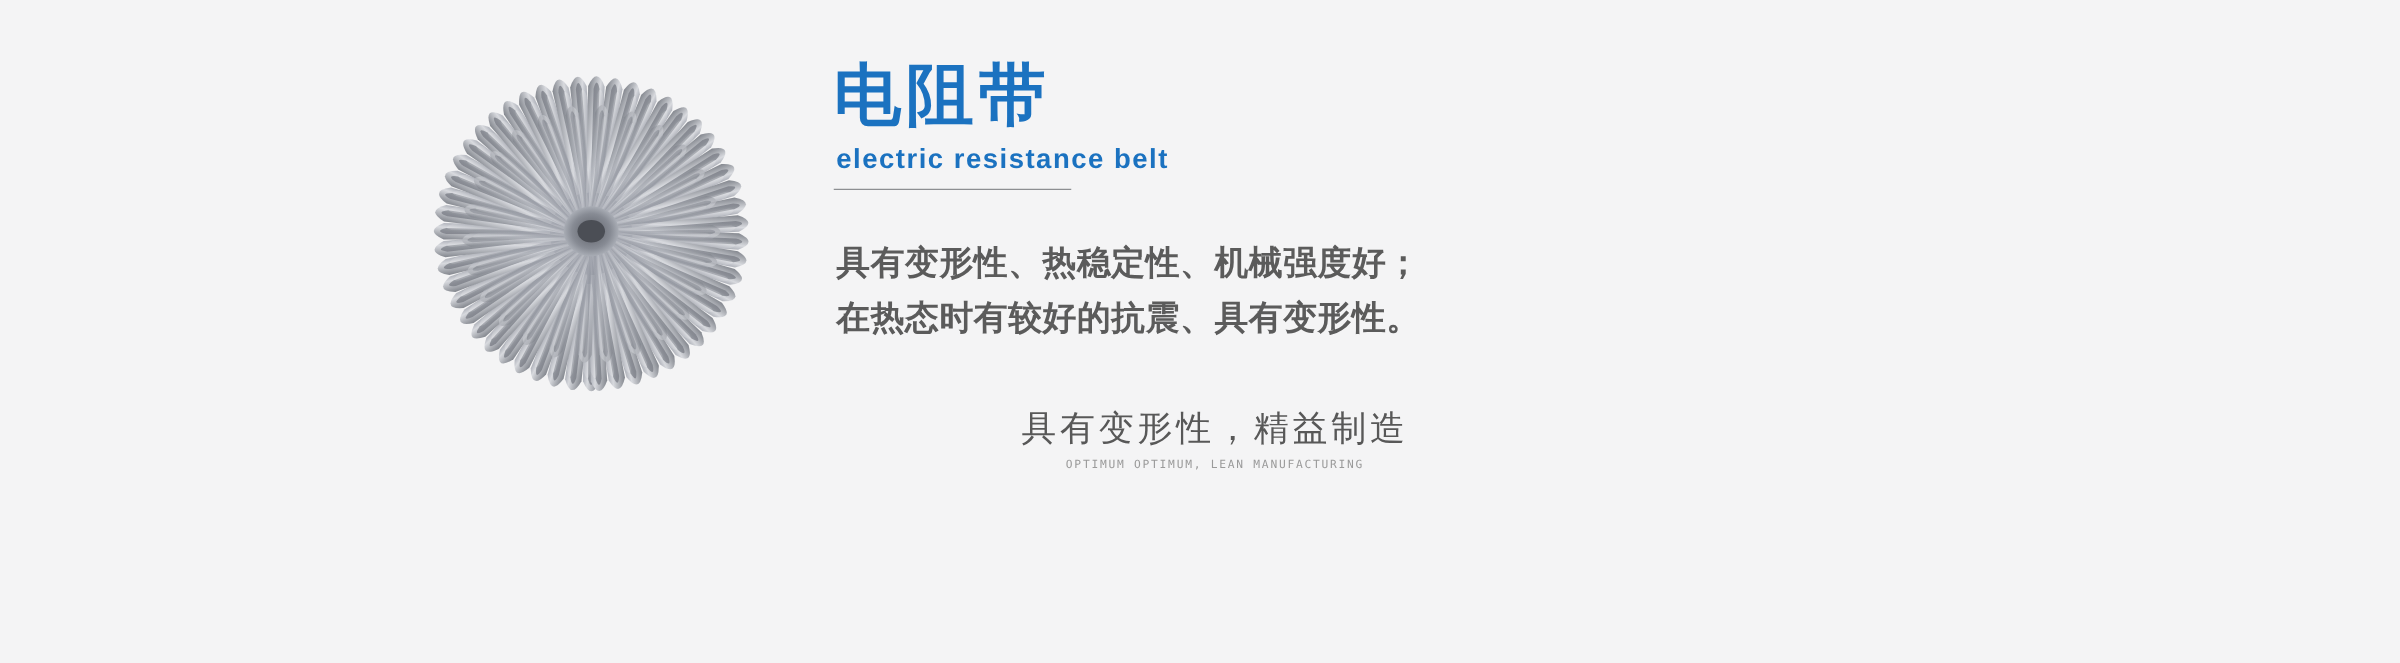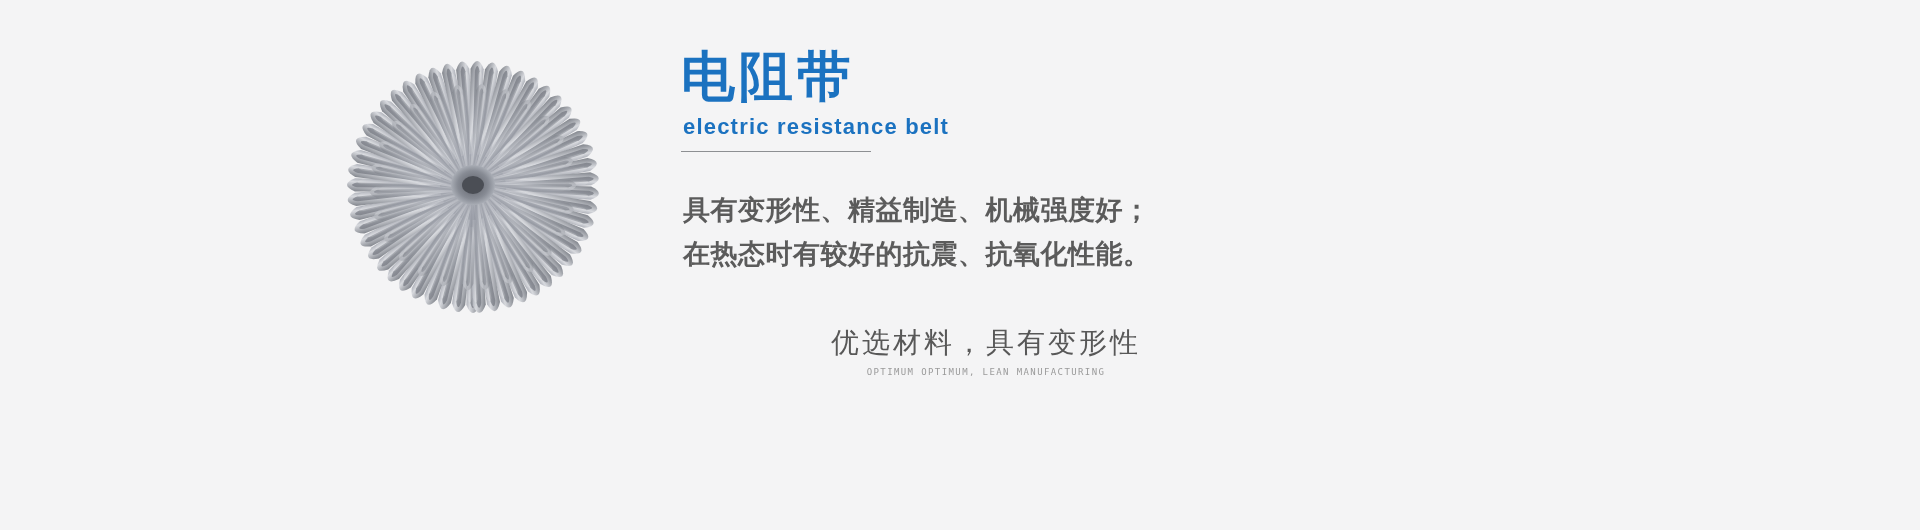--- a/index.html
+++ b/index.html
@@ -38,21 +38,21 @@
   }
   .brush-svg {
     display: block;
     width: 360px;
     height: 340px;
   }
 
   
   .content {
     position: absolute;
-    left: 681px;
+    left: 667px;
     top: 0;
     width: 700px;
     height: 492px;
   }
 
   .title-cn {
     position: absolute;
     left: 0;
     top: 45px;
     font-size: 54px;
@@ -251,23 +251,23 @@
 
   <div class="content">
 
     <div class="title-cn">电阻带</div>
 
     <div class="title-en">electric resistance belt</div>
 
     <div class="rule"></div>
 
     <div class="desc">
-      <div class="desc-line">具有变形性、精益制造、机械强度好；</div>
-      <div class="desc-line">在热态时有较好的抗震、抗氧化性能。</div>
+      <div class="desc-line">具有变形性、热稳定性、机械强度好；</div>
+      <div class="desc-line">在热态时有较好的抗震、具有变形性。</div>
     </div>
 
     <div class="slogan">
-      <div class="slogan-cn">优选材料，具有变形性</div>
+      <div class="slogan-cn">具有变形性，精益制造</div>
       <div class="slogan-en">OPTIMUM OPTIMUM, LEAN MANUFACTURING</div>
     </div>
 
   </div>
 </div>
 
 </body></html>

